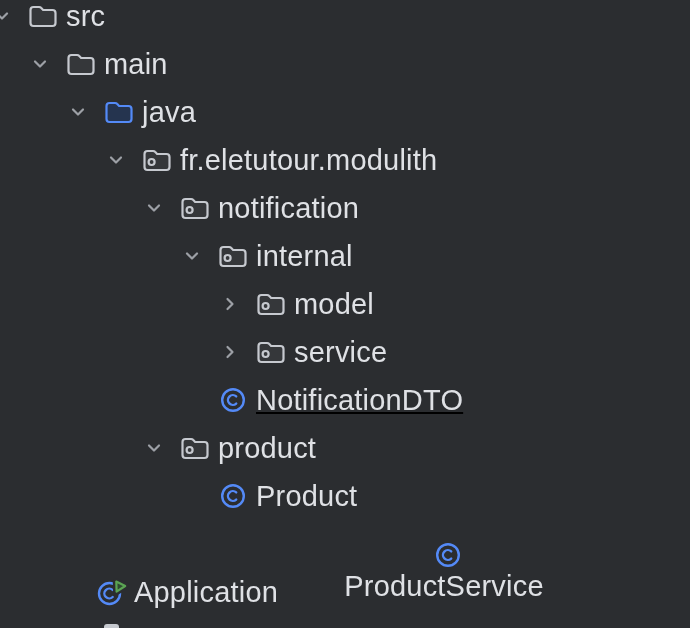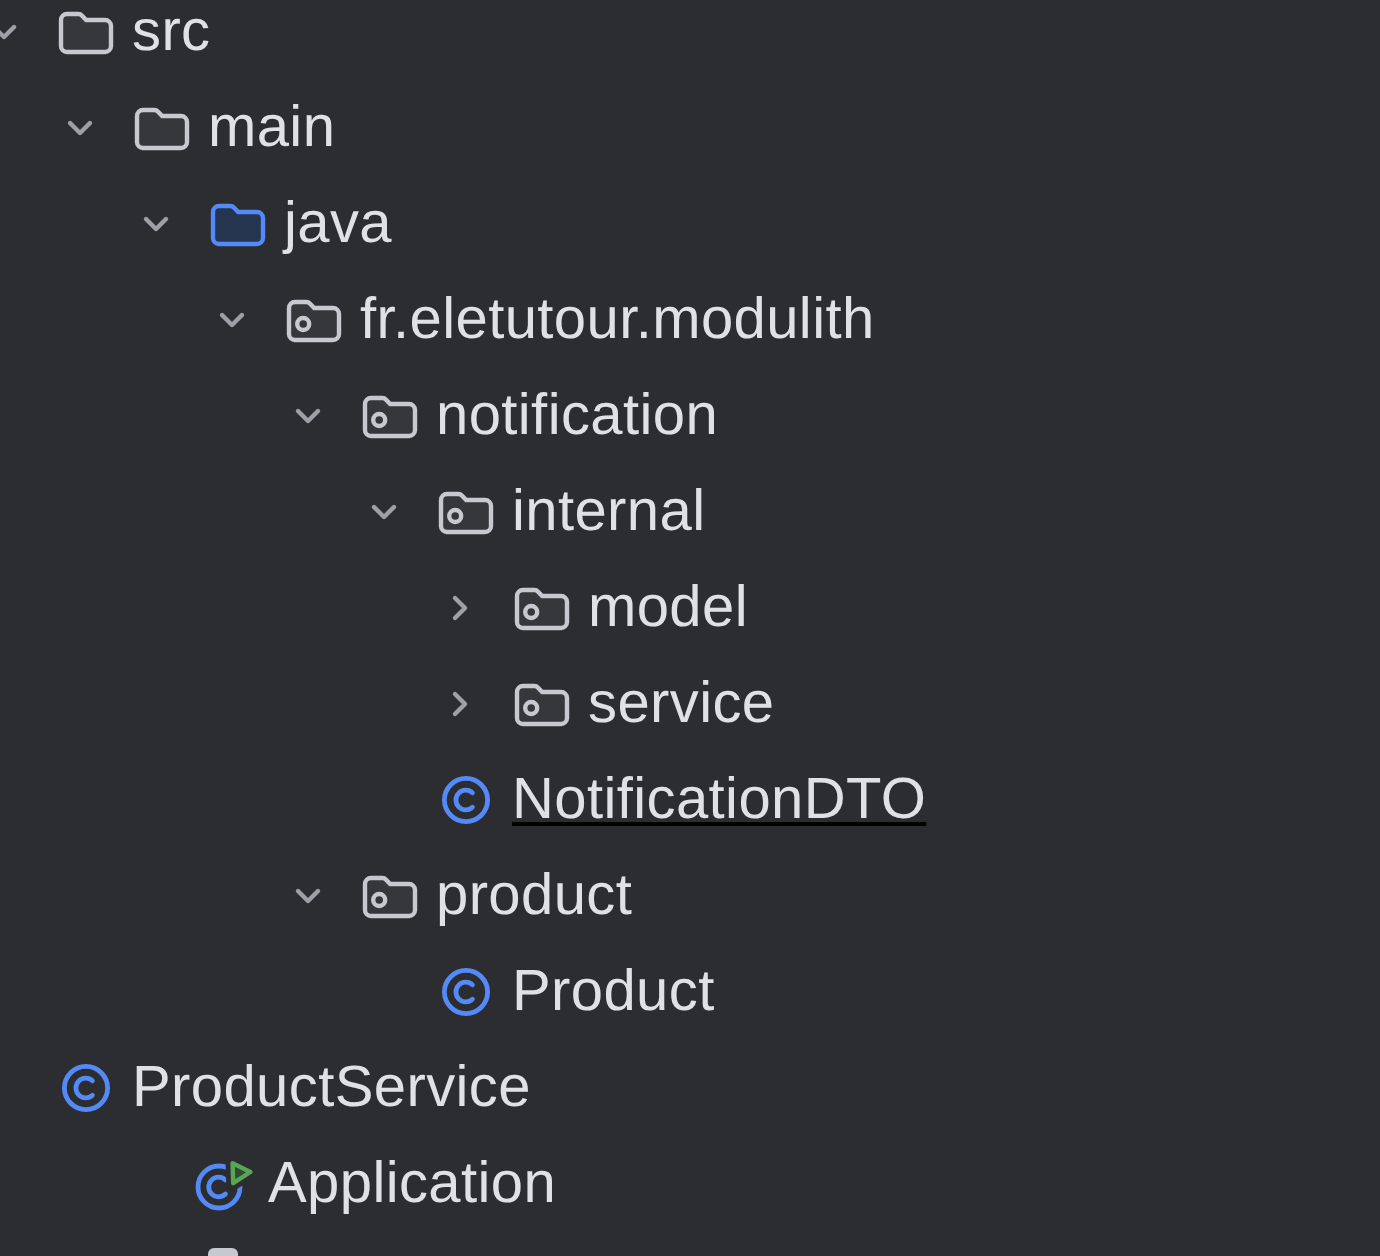--- a/index.html
+++ b/index.html
@@ -201,21 +201,21 @@
     <div class="row" style="padding-left: 190px;">
     <span class="chevron"></span>
     <span class="icon">
         <svg width="28" height="28" viewBox="0 0 28 28" fill="none">
           <circle cx="14" cy="14" r="10.8" stroke="#548AF7" stroke-width="2.4" fill="none"></circle>
           <path d="M17.2 10.4 A4.9 4.9 0 1 0 17.2 17.6" stroke="#548AF7" stroke-width="2.4" fill="none" stroke-linecap="round"></path>
         </svg>
       </span>
     <span class="label">Product</span>
   </div>
-    <div class="row" style="">
+    <div class="row" style="padding-left: 190px; flex-direction: column;">
     <span class="chevron"></span>
     <span class="icon">
         <svg width="28" height="28" viewBox="0 0 28 28" fill="none">
           <circle cx="14" cy="14" r="10.8" stroke="#548AF7" stroke-width="2.4" fill="none"></circle>
           <path d="M17.2 10.4 A4.9 4.9 0 1 0 17.2 17.6" stroke="#548AF7" stroke-width="2.4" fill="none" stroke-linecap="round"></path>
         </svg>
       </span>
     <span class="label">ProductService</span>
   </div>
     <div class="row" style="padding-left: 68px;">

